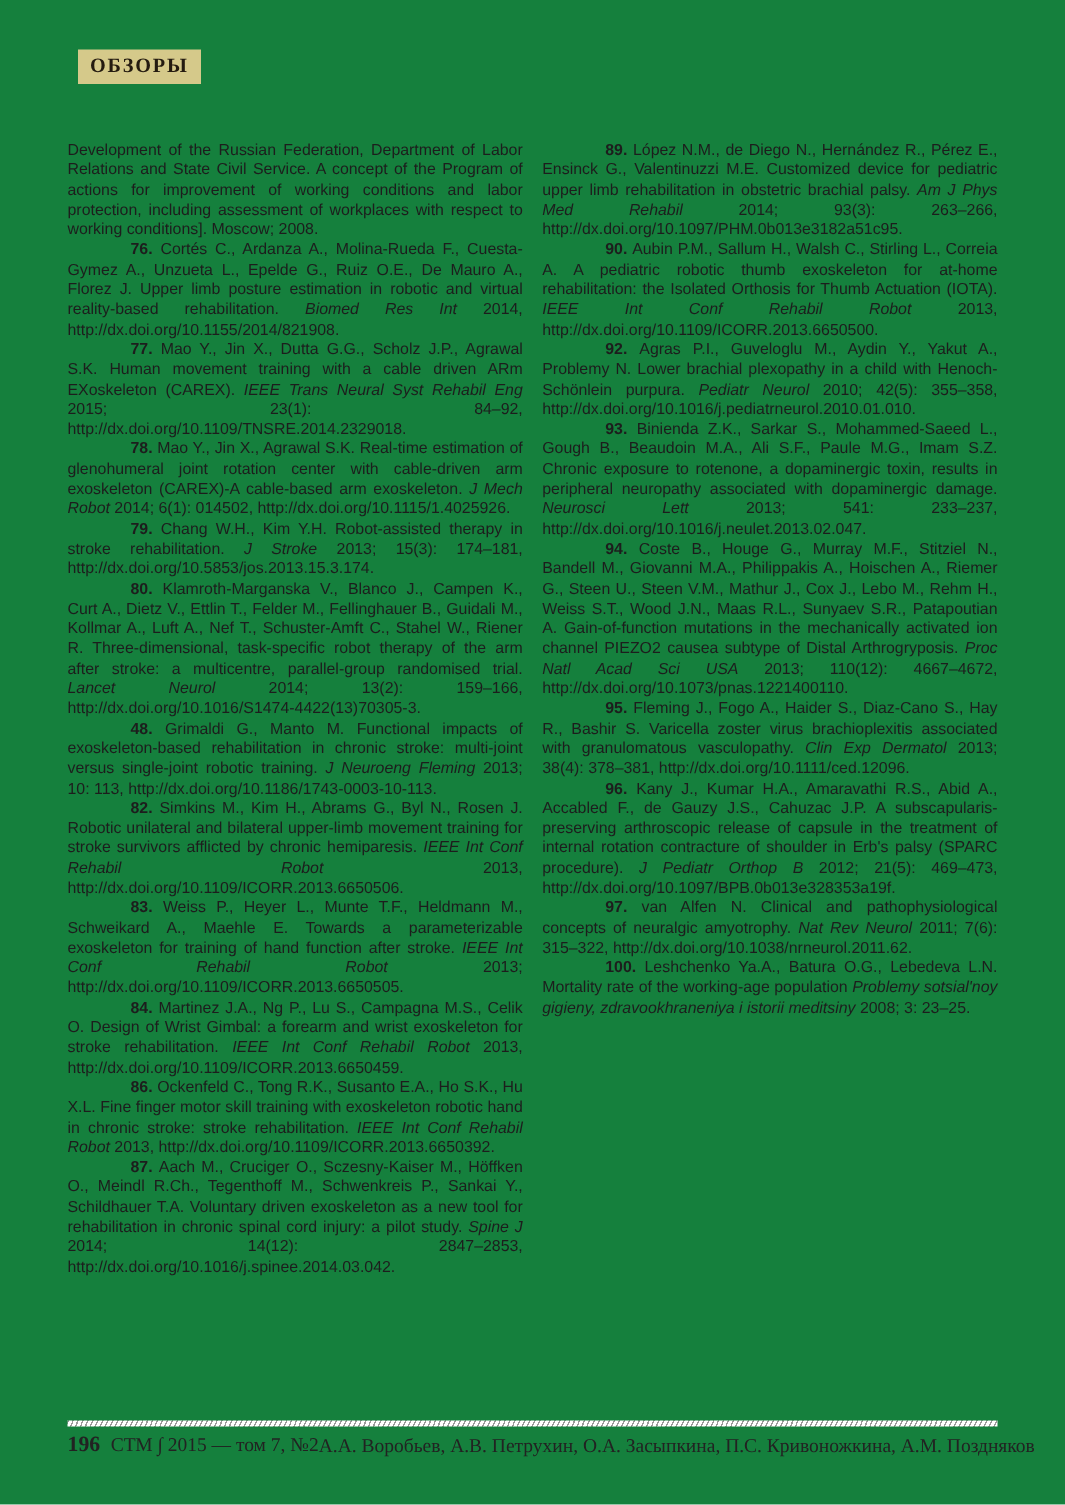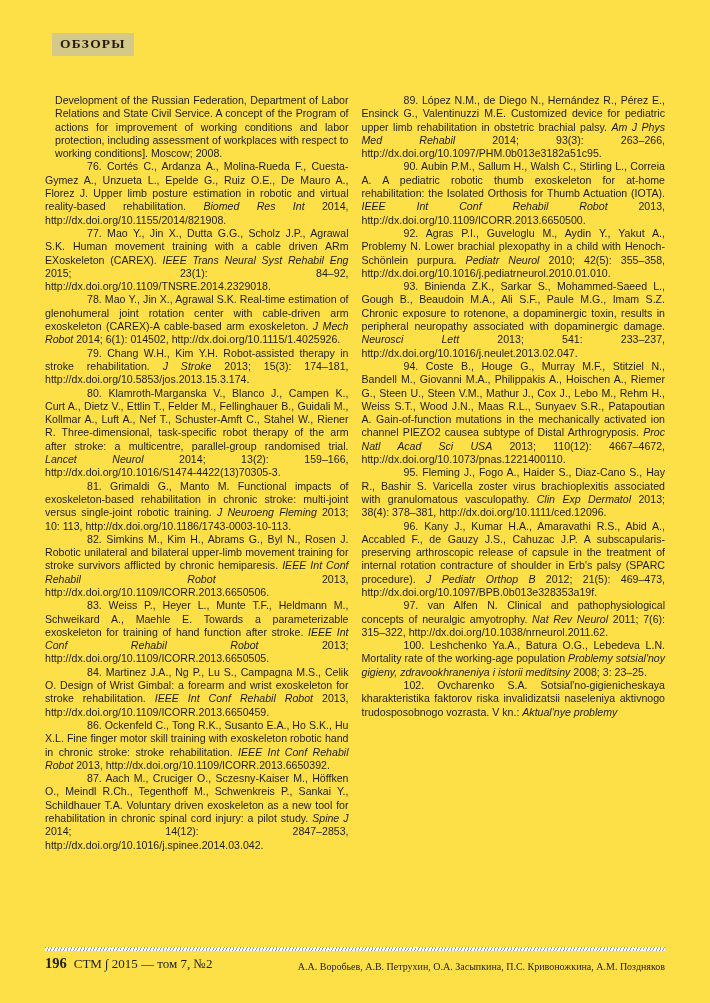--- a/index.html
+++ b/index.html
@@ -1,20 +1,20 @@
 <!DOCTYPE html>
 <html><head>
 <meta charset="utf-8">
 <style>
   html, body { margin: 0; padding: 0; background: #ffffff; }
   .page {
     position: relative;
     width: 710px;
     height: 1003px;
-    background: #fde047;
+    background: #15803d;
     font-family: "Liberation Sans", sans-serif;
     overflow: hidden;
   }
   .badge {
     position: absolute;
     top: 33px;
     left: 52px;
     background: #d5c98a;
     color: #241b10;
     font-family: "Liberation Serif", serif;
@@ -34,79 +34,78 @@
   .col {
     flex: 1 1 0;
     min-width: 0;
     text-align: justify;
     font-size: 10.6px;
     line-height: 13.3px;
     color: #1d1d1d;
     overflow-wrap: break-word;
   }
   .ref { margin: 0; text-indent: 14px; }
-  .ref.noindent { text-indent: 0; margin-left: 10px; }
-  .ref b { font-weight: normal; padding-left: 28px; }
+  .ref.noindent { text-indent: 0; }
+  .ref b { font-weight: bold; padding-left: 28px; }
   .ref i { font-style: italic; }
   .divider {
     position: absolute;
     top: 947px;
     left: 45px;
     width: 620px;
     height: 4px;
     background: repeating-linear-gradient(115deg, #9a9a9a 0px, #9a9a9a 0.9px, #ffffff 0.9px, #ffffff 3px);
   }
   .footer {
     position: absolute;
     top: 955px;
     left: 45px;
     width: 620px;
     display: flex;
     justify-content: space-between;
-    align-items: flex-end;
+    align-items: center;
     font-family: "Liberation Serif", serif;
     color: #222222;
   }
   .footer-left { font-size: 13px; white-space: nowrap; }
   .page-num { font-weight: bold; font-size: 14.5px; margin-right: 7px; }
-  .footer-authors { font-size: 10px; white-space: nowrap; }
+  .footer-authors { font-size: 13px; white-space: nowrap; }
 </style>
 </head>
 <body>
 
 <div class="page">
 
   <div class="badge" style="background: rgb(213, 201, 138);">ОБЗОРЫ</div>
 
   <div class="columns">
     <div class="col" id="ref-col-left">
         <p class="ref noindent"><span>Development of the Russian Federation, Department of Labor Relations and State Civil Service. A concept of the Program of actions for improvement of working conditions and labor protection, including assessment of workplaces with respect to working conditions]. Moscow; 2008.</span></p>
         <p class="ref"><b>76. </b><span>Cortés C., Ardanza A., Molina-Rueda F., Cuesta-Gymez A., Unzueta L., Epelde G., Ruiz O.E., De Mauro A., Florez J. Upper limb posture estimation in robotic and virtual reality-based rehabilitation. </span><i>Biomed Res Int</i><span> 2014, http://dx.doi.org/10.1155/2014/821908.</span></p>
         <p class="ref"><b>77. </b><span>Mao Y., Jin X., Dutta G.G., Scholz J.P., Agrawal S.K. Human movement training with a cable driven ARm EXoskeleton (CAREX). </span><i>IEEE Trans Neural Syst Rehabil Eng</i><span> 2015; 23(1): 84–92, http://dx.doi.org/10.1109/TNSRE.2014.2329018.</span></p>
         <p class="ref"><b>78. </b><span>Mao Y., Jin X., Agrawal S.K. Real-time estimation of glenohumeral joint rotation center with cable-driven arm exoskeleton (CAREX)-A cable-based arm exoskeleton. </span><i>J Mech Robot</i><span> 2014; 6(1): 014502, http://dx.doi.org/10.1115/1.4025926.</span></p>
         <p class="ref"><b>79. </b><span>Chang W.H., Kim Y.H. Robot-assisted therapy in stroke rehabilitation. </span><i>J Stroke</i><span> 2013; 15(3): 174–181, http://dx.doi.org/10.5853/jos.2013.15.3.174.</span></p>
         <p class="ref"><b>80. </b><span>Klamroth-Marganska V., Blanco J., Campen K., Curt A., Dietz V., Ettlin T., Felder M., Fellinghauer B., Guidali M., Kollmar A., Luft A., Nef T., Schuster-Amft C., Stahel W., Riener R. Three-dimensional, task-specific robot therapy of the arm after stroke: a multicentre, parallel-group randomised trial. </span><i>Lancet Neurol</i><span> 2014; 13(2): 159–166, http://dx.doi.org/10.1016/S1474-4422(13)70305-3.</span></p>
-        <p class="ref"><b>81. </b><span>Grimaldi G., Manto M. Functional impacts of exoskeleton-based rehabilitation in chronic stroke: multi-joint versus single-joint robotic training. </span><i>J Neuroeng Fleming</i><span> 2013; 10: 113, http://dx.doi.org/10.1186/1743-0003-10-113.</span></p>
+        <p class="ref"><b>48. </b><span>Grimaldi G., Manto M. Functional impacts of exoskeleton-based rehabilitation in chronic stroke: multi-joint versus single-joint robotic training. </span><i>J Neuroeng Fleming</i><span> 2013; 10: 113, http://dx.doi.org/10.1186/1743-0003-10-113.</span></p>
         <p class="ref"><b>82. </b><span>Simkins M., Kim H., Abrams G., Byl N., Rosen J. Robotic unilateral and bilateral upper-limb movement training for stroke survivors afflicted by chronic hemiparesis. </span><i>IEEE Int Conf Rehabil Robot</i><span> 2013, http://dx.doi.org/10.1109/ICORR.2013.6650506.</span></p>
         <p class="ref"><b>83. </b><span>Weiss P., Heyer L., Munte T.F., Heldmann M., Schweikard A., Maehle E. Towards a parameterizable exoskeleton for training of hand function after stroke. </span><i>IEEE Int Conf Rehabil Robot</i><span> 2013; http://dx.doi.org/10.1109/ICORR.2013.6650505.</span></p>
         <p class="ref"><b>84. </b><span>Martinez J.A., Ng P., Lu S., Campagna M.S., Celik O. Design of Wrist Gimbal: a forearm and wrist exoskeleton for stroke rehabilitation. </span><i>IEEE Int Conf Rehabil Robot</i><span> 2013, http://dx.doi.org/10.1109/ICORR.2013.6650459.</span></p>
         <p class="ref"><b>86. </b><span>Ockenfeld C., Tong R.K., Susanto E.A., Ho S.K., Hu X.L. Fine finger motor skill training with exoskeleton robotic hand in chronic stroke: stroke rehabilitation. </span><i>IEEE Int Conf Rehabil</i><span> </span><i>Robot</i><span> 2013, http://dx.doi.org/10.1109/ICORR.2013.6650392.</span></p>
         <p class="ref"><b>87. </b><span>Aach M., Cruciger O., Sczesny-Kaiser M., Höffken O., Meindl R.Ch., Tegenthoff M., Schwenkreis P., Sankai Y., Schildhauer T.A. Voluntary driven exoskeleton as a new tool for rehabilitation in chronic spinal cord injury: a pilot study. </span><i>Spine J</i><span> 2014; 14(12): 2847–2853, http://dx.doi.org/10.1016/j.spinee.2014.03.042.</span></p>
       </div>
     <div class="col" id="ref-col-right">
         <p class="ref"><b>89. </b><span>López N.M., de Diego N., Hernández R., Pérez E., Ensinck G., Valentinuzzi M.E. Customized device for pediatric upper limb rehabilitation in obstetric brachial palsy. </span><i>Am J Phys Med Rehabil</i><span> 2014; 93(3): 263–266, http://dx.doi.org/10.1097/PHM.0b013e3182a51c95.</span></p>
         <p class="ref"><b>90. </b><span>Aubin P.M., Sallum H., Walsh C., Stirling L., Correia A. A pediatric robotic thumb exoskeleton for at-home rehabilitation: the Isolated Orthosis for Thumb Actuation (IOTA). </span><i>IEEE Int Conf Rehabil Robot</i><span> 2013, http://dx.doi.org/10.1109/ICORR.2013.6650500.</span></p>
         <p class="ref"><b>92. </b><span>Agras P.I., Guveloglu M., Aydin Y., Yakut A., Problemy N. Lower brachial plexopathy in a child with Henoch-Schönlein purpura. </span><i>Pediatr Neurol</i><span> 2010; 42(5): 355–358, http://dx.doi.org/10.1016/j.pediatrneurol.2010.01.010.</span></p>
         <p class="ref"><b>93. </b><span>Binienda Z.K., Sarkar S., Mohammed-Saeed L., Gough B., Beaudoin M.A., Ali S.F., Paule M.G., Imam S.Z. Chronic exposure to rotenone, a dopaminergic toxin, results in peripheral neuropathy associated with dopaminergic damage. </span><i>Neurosci Lett</i><span> 2013; 541: 233–237, http://dx.doi.org/10.1016/j.neulet.2013.02.047.</span></p>
         <p class="ref"><b>94. </b><span>Coste B., Houge G., Murray M.F., Stitziel N., Bandell M., Giovanni M.A., Philippakis A., Hoischen A., Riemer G., Steen U., Steen V.M., Mathur J., Cox J., Lebo M., Rehm H., Weiss S.T., Wood J.N., Maas R.L., Sunyaev S.R., Patapoutian A. Gain-of-function mutations in the mechanically activated ion channel PIEZO2 causea subtype of Distal Arthrogryposis. </span><i>Proc Natl Acad Sci USA</i><span> 2013; 110(12): 4667–4672, http://dx.doi.org/10.1073/pnas.1221400110.</span></p>
         <p class="ref"><b>95. </b><span>Fleming J., Fogo A., Haider S., Diaz-Cano S., Hay R., Bashir S. Varicella zoster virus brachioplexitis associated with granulomatous vasculopathy. </span><i>Clin Exp Dermatol</i><span> 2013; 38(4): 378–381, http://dx.doi.org/10.1111/ced.12096.</span></p>
         <p class="ref"><b>96. </b><span>Kany J., Kumar H.A., Amaravathi R.S., Abid A., Accabled F., de Gauzy J.S., Cahuzac J.P. A subscapularis-preserving arthroscopic release of capsule in the treatment of internal rotation contracture of shoulder in Erb's palsy (SPARC procedure). </span><i>J Pediatr Orthop B</i><span> 2012; 21(5): 469–473, http://dx.doi.org/10.1097/BPB.0b013e328353a19f.</span></p>
         <p class="ref"><b>97. </b><span>van Alfen N. Clinical and pathophysiological concepts of neuralgic amyotrophy. </span><i>Nat Rev Neurol</i><span> 2011; 7(6): 315–322, http://dx.doi.org/10.1038/nrneurol.2011.62.</span></p>
         <p class="ref"><b>100. </b><span>Leshchenko Ya.A., Batura O.G., Lebedeva L.N. Mortality rate of the working-age population </span><i>Problemy sotsial'noy gigieny, zdravookhraneniya i istorii meditsiny</i><span> 2008; 3: 23–25.</span></p>
-        <p class="ref"><b>102. </b><span>Ovcharenko S.A. Sotsial'no-gigienicheskaya kharakteristika faktorov riska invalidizatsii naseleniya aktivnogo trudosposobnogo vozrasta. V kn.: </span><i>Aktual'nye problemy</i></p>
       </div>
   </div>
 
   <div class="divider"></div>
 
   <div class="footer">
     <div class="footer-left">
       <span class="page-num">196</span><span>СТМ ∫ 2015 — том 7, №2</span>
     </div>
     <div class="footer-authors">А.А. Воробьев, А.В. Петрухин, О.А. Засыпкина, П.С. Кривоножкина, А.М. Поздняков</div>

